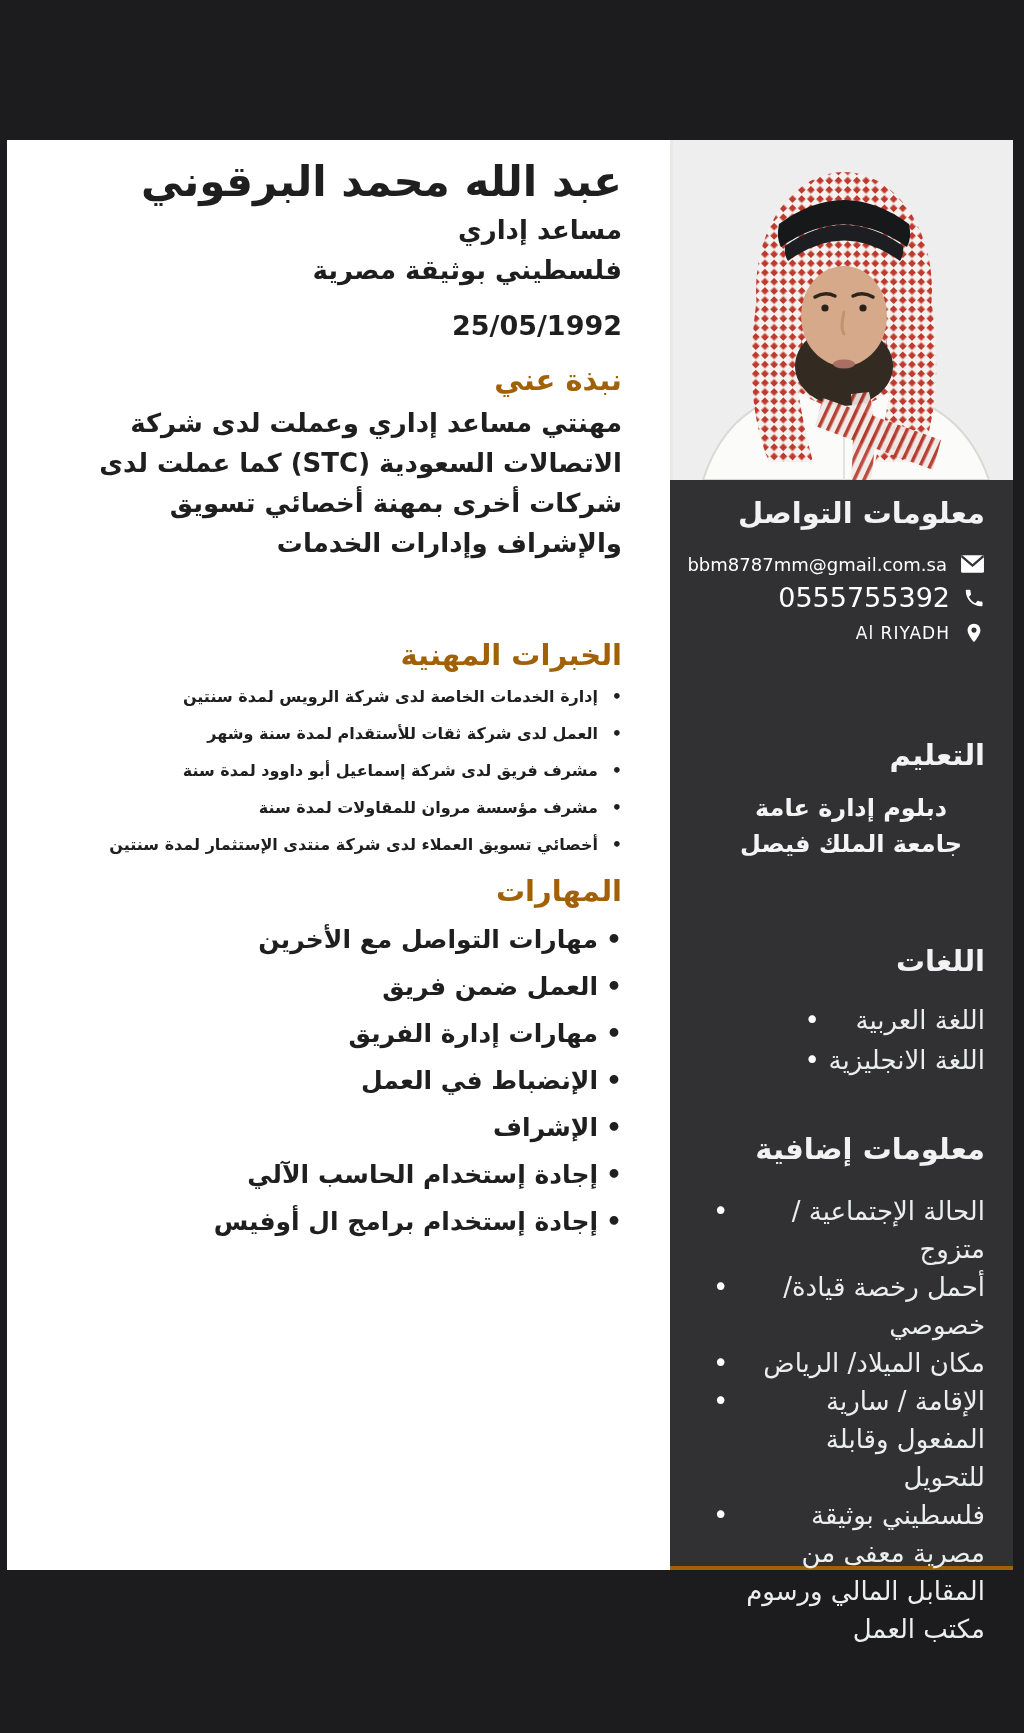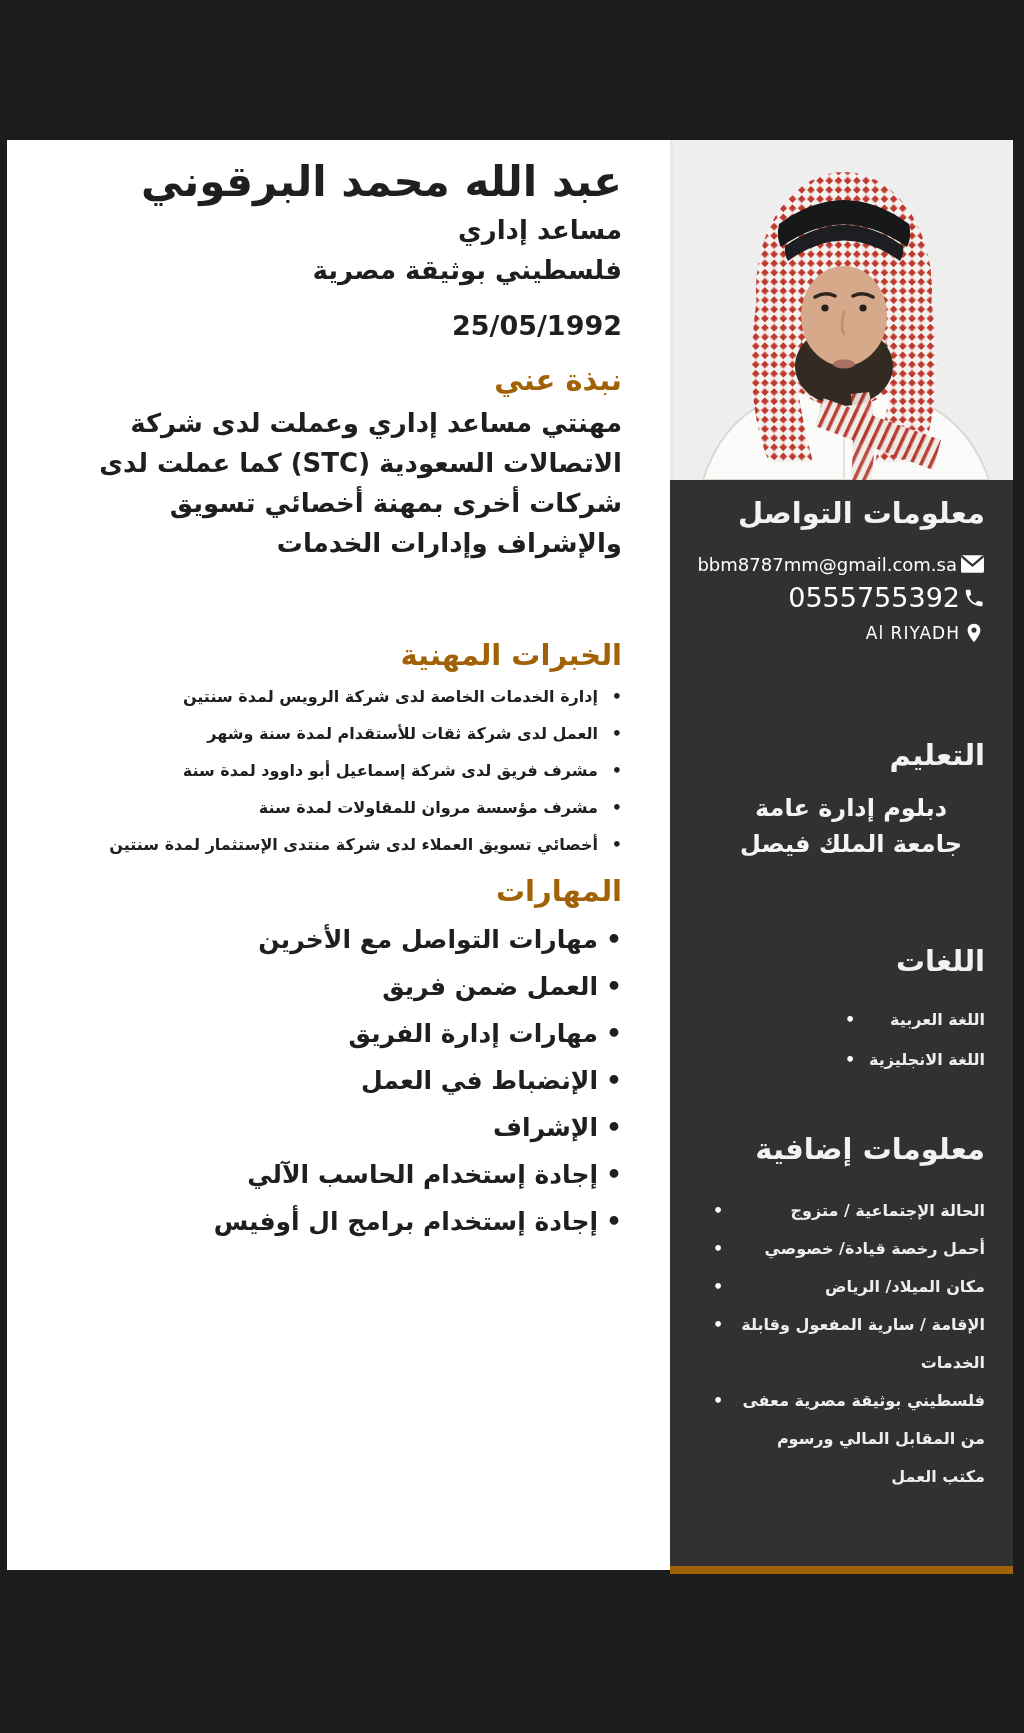--- a/index.html
+++ b/index.html
@@ -52,32 +52,32 @@
     box-sizing:border-box;
     border-left:3px solid #e8e8e4;
     background:#efeeee;
     overflow:hidden;
   }
   
   .sidebar{
     position:absolute;left:663px;top:340px;
     width:343px;height:1086px;
     background:#313133;
-    border-bottom:8px solid #a16207;
+    border-bottom:4px solid #a16207;
     box-sizing:content-box;
     direction:rtl;text-align:right;
     color:#f0f0f0;
   }
   .sidebar-inner{padding:12px 28px 0 18px;}
   .side-heading{font-size:29px;font-weight:bold;line-height:42px;color:#f2f2f2;}
   .contact-rows{margin-top:14px;}
   .contact-row{
     direction:ltr;
     display:flex;justify-content:flex-end;align-items:center;
-    gap:3px;color:#ffffff;
+    gap:13px;color:#ffffff;
   }
   .contact-row .ic{flex:0 0 auto;display:flex;align-items:center;}
   .row-email{height:32px;font-size:18px;}
   .row-phone{height:35px;font-size:27px;}
   .row-city{height:35px;font-size:17px;letter-spacing:1px;}
   .edu-heading{margin-top:84px;}
   .edu-text{
     font-size:24px;font-weight:bold;line-height:36px;
     text-align:center;width:252px;
     margin:14px 8px 0 auto;
@@ -85,21 +85,21 @@
   }
   .lang-heading{margin-top:78px;}
   .info-heading{margin-top:48px;}
   ul.side-list{
     list-style:none;padding:0;
     display:table;
     margin:18px 0 0 0;
   }
   ul.side-list li{
     position:relative;padding-left:26px;
-    font-size:16px;font-weight:bold;line-height:40px;
+    font-size:26px;font-weight:normal;line-height:40px;
     color:#eceded;
   }
   ul.side-list li::before{
     content:"\2022";
     position:absolute;left:2px;top:0;color:#ffffff;
   }
   ul.info-list{max-width:274px;margin-top:22px;}
   ul.info-list li{line-height:38px;}
 </style>
 </head>
@@ -221,20 +221,20 @@
       <ul class="side-list lang-list">
         <li>اللغة العربية</li>
         <li>اللغة الانجليزية</li>
       </ul>
 
       <div class="side-heading info-heading">معلومات إضافية</div>
       <ul class="side-list info-list">
         <li>الحالة الإجتماعية / متزوج</li>
         <li>أحمل رخصة قيادة/ خصوصي</li>
         <li>مكان الميلاد/ الرياض</li>
-        <li>الإقامة / سارية المفعول وقابلة الخدمات</li>
+        <li>الإقامة / سارية المفعول وقابلة للتحويل</li>
         <li>فلسطيني بوثيقة مصرية معفى من المقابل المالي ورسوم مكتب العمل</li>
       </ul>
 
     </div>
   </div>
 
 </div>
 
 </body></html>

